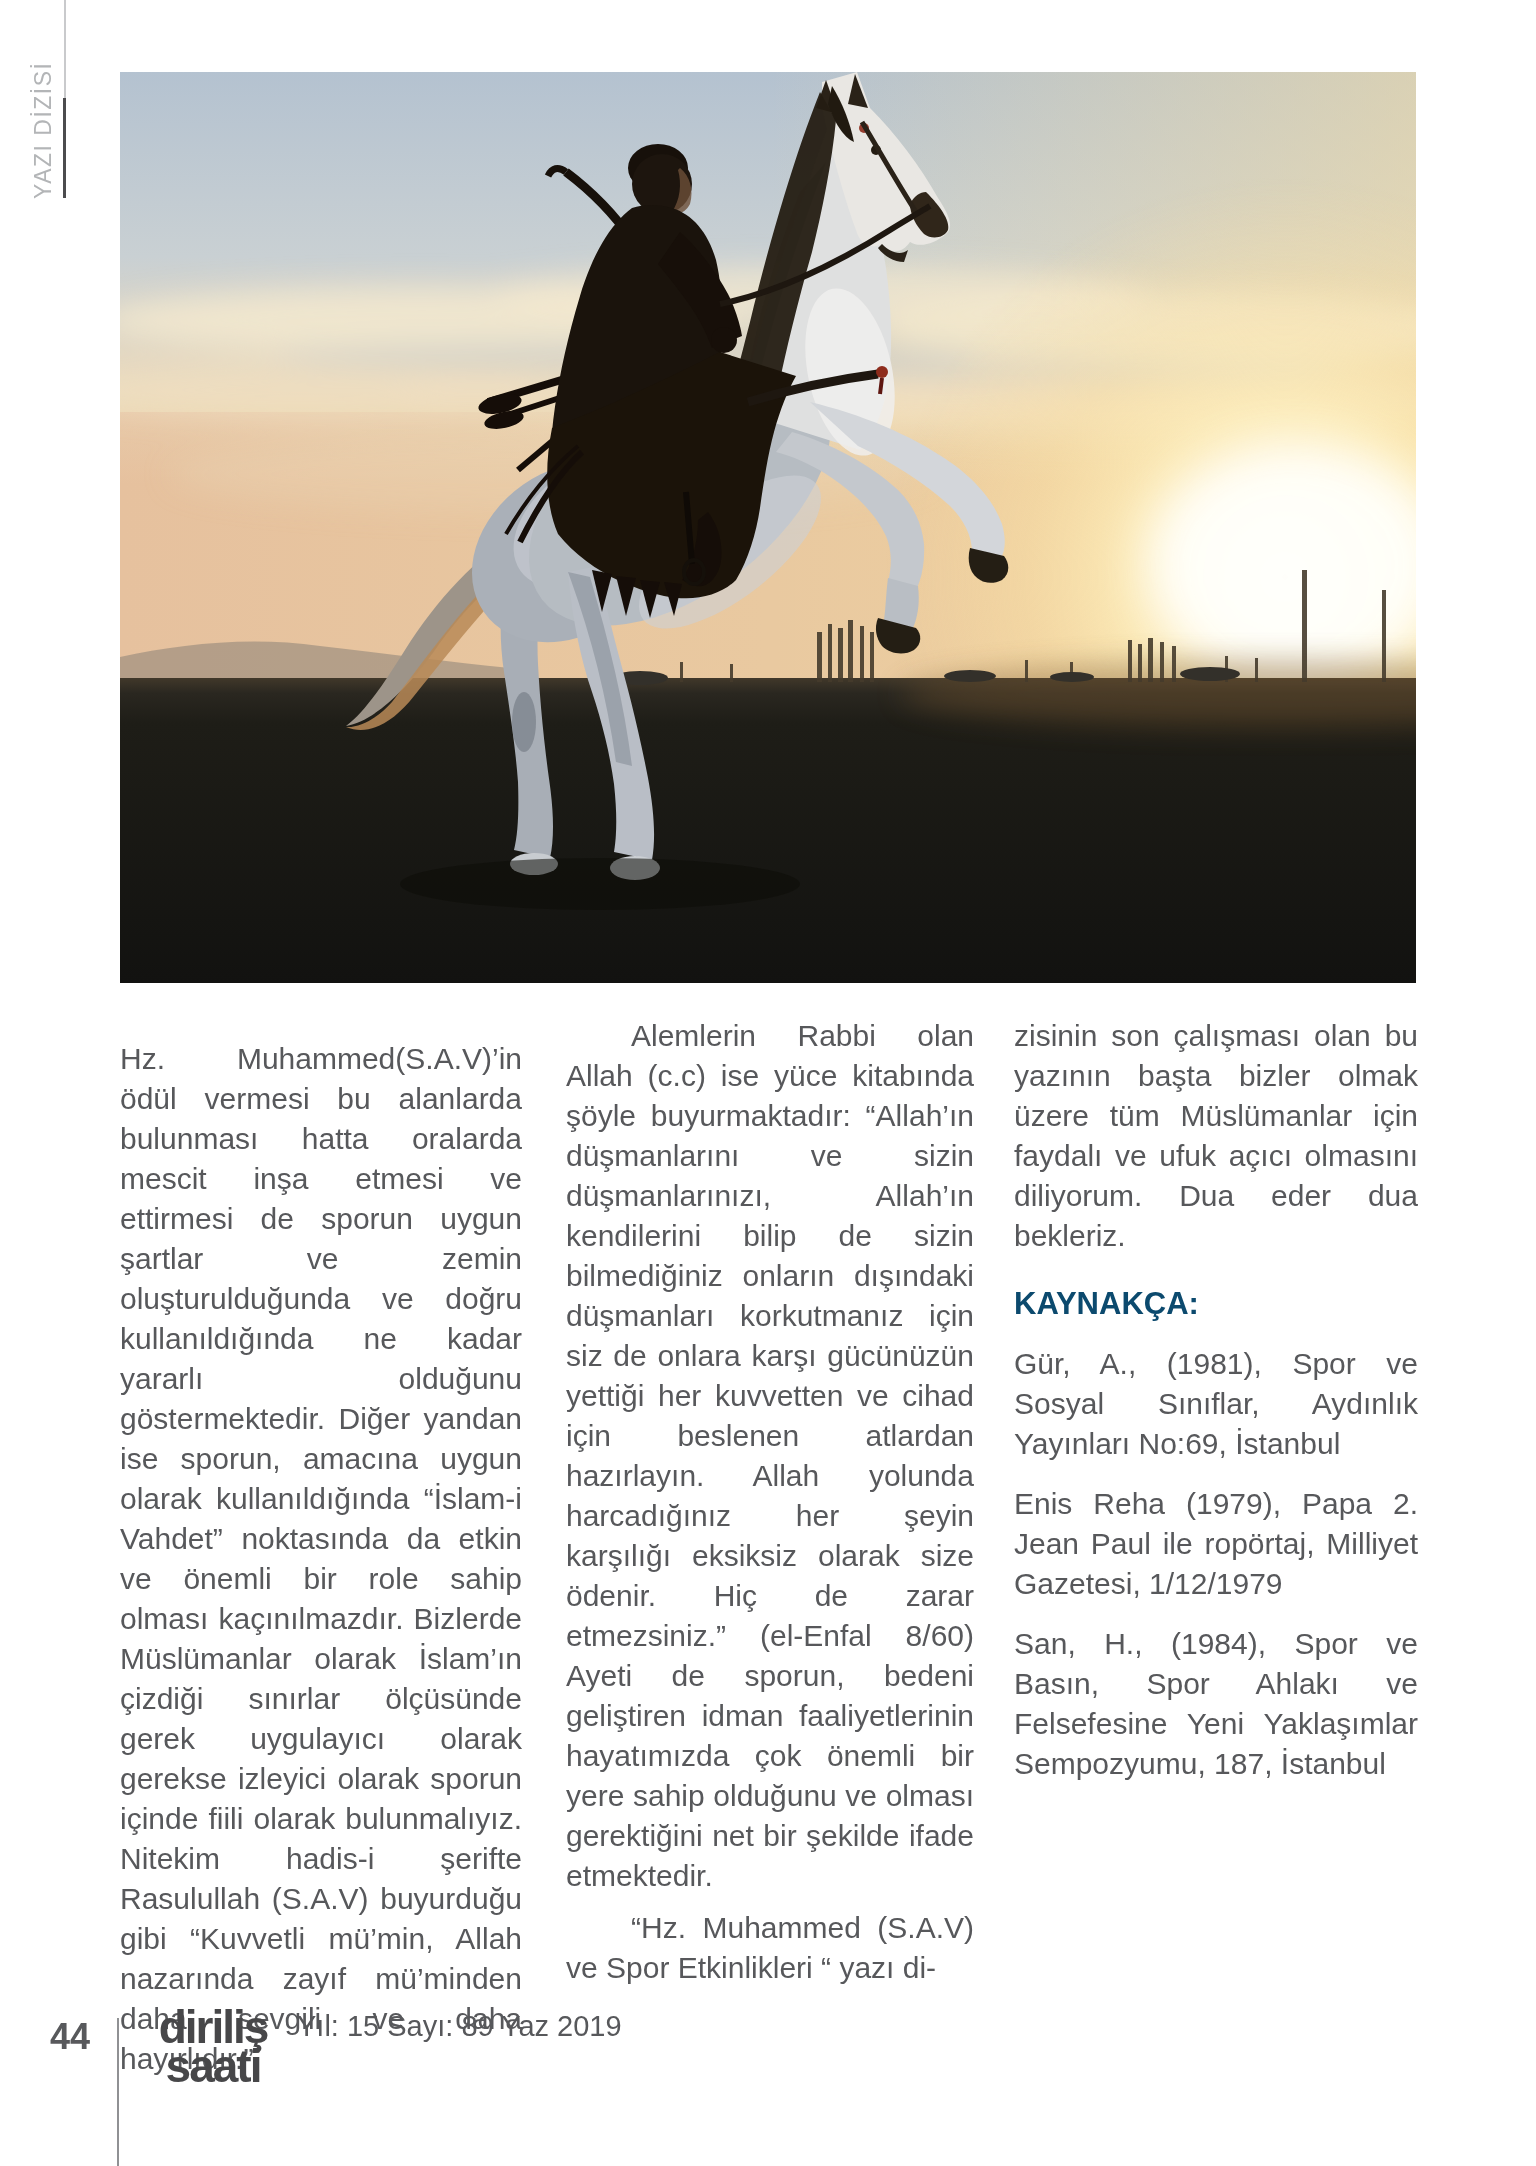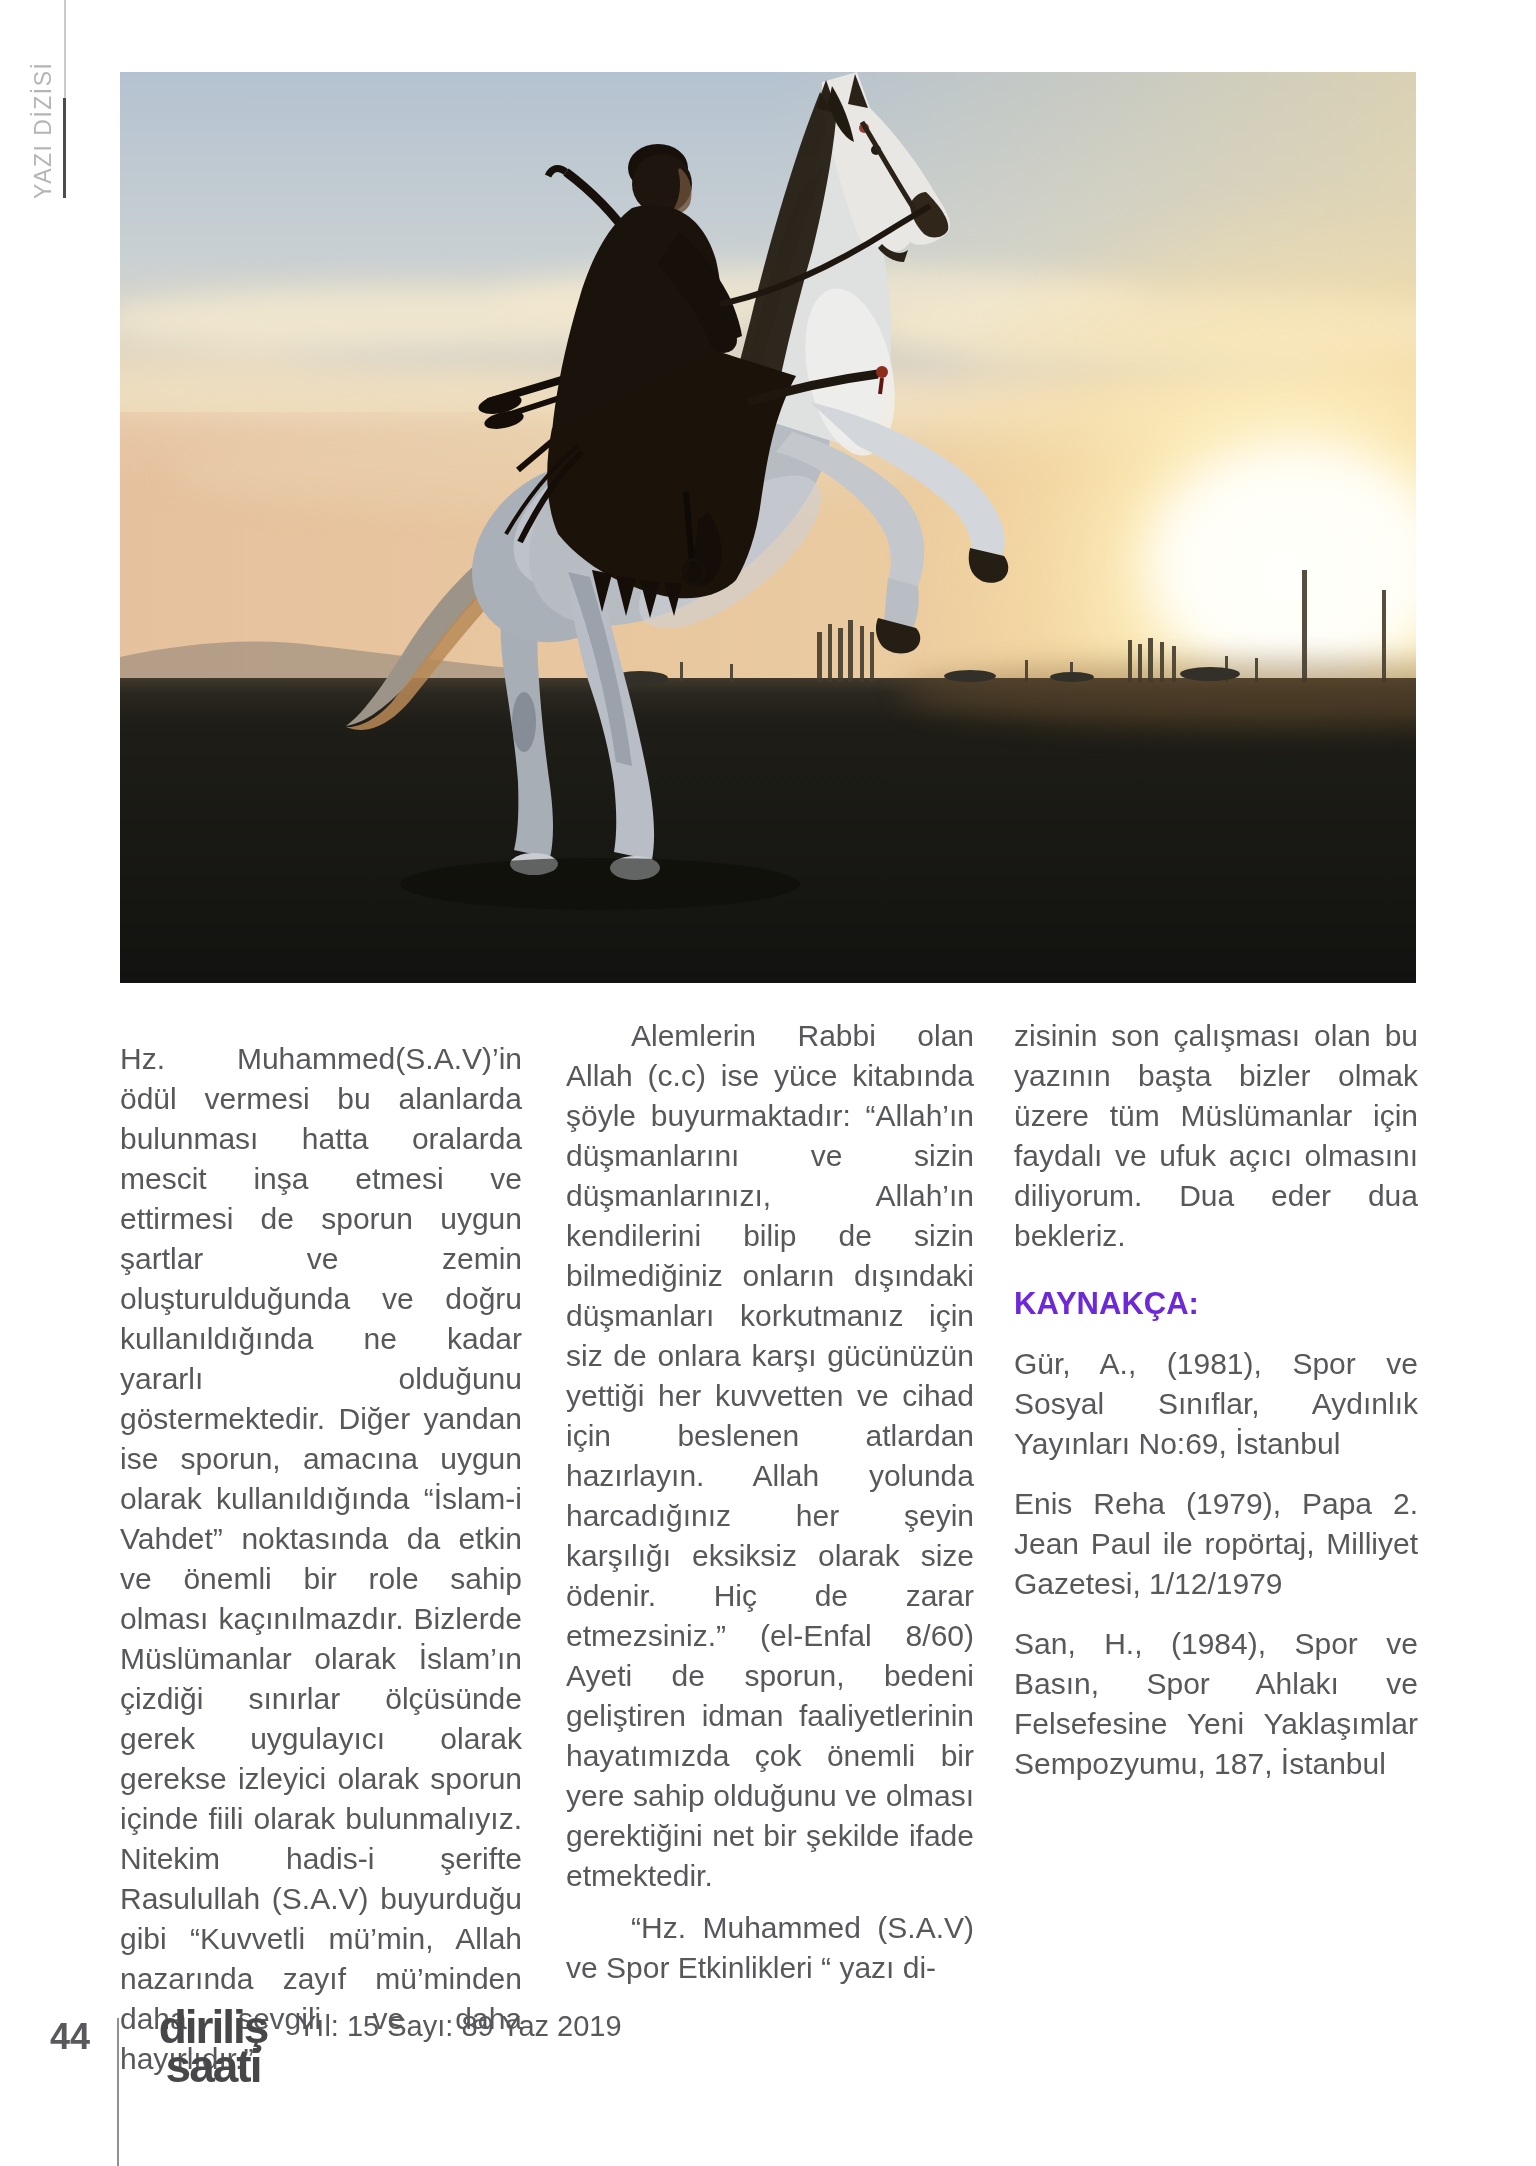--- a/index.html
+++ b/index.html
@@ -35,21 +35,21 @@
     position: absolute; top: 1016px;
     font-size: 30px; line-height: 40px; color: #57585b;
     text-align: justify; hyphens: auto; -webkit-hyphens: auto;
   }
   .col p { margin: 0; }
   .col-1 { left: 120px;  width: 402px; margin-top: 23px; }
   .col-2 { left: 566px;  width: 408px; }
   .col-3 { left: 1014px; width: 404px; }
   p.indent { text-indent: 65px; margin-top: 12px; }
   .refs-heading {
-    font-size: 31px; font-weight: bold; color: #6d28d9;
+    font-size: 31px; font-weight: bold; color: #0c4a6e;
     margin: 28px 0 20px 0; text-align: left;
   }
   p.ref { margin: 0 0 20px 0; }
 
   
   .page-number {
     position: absolute; left: 50px; top: 2016px;
     font-size: 36px; font-weight: bold; color: #58595c;
   }
   .footer-rule { position: absolute; left: 117px; top: 2018px; width: 2px; height: 148px; background: #909194; }

